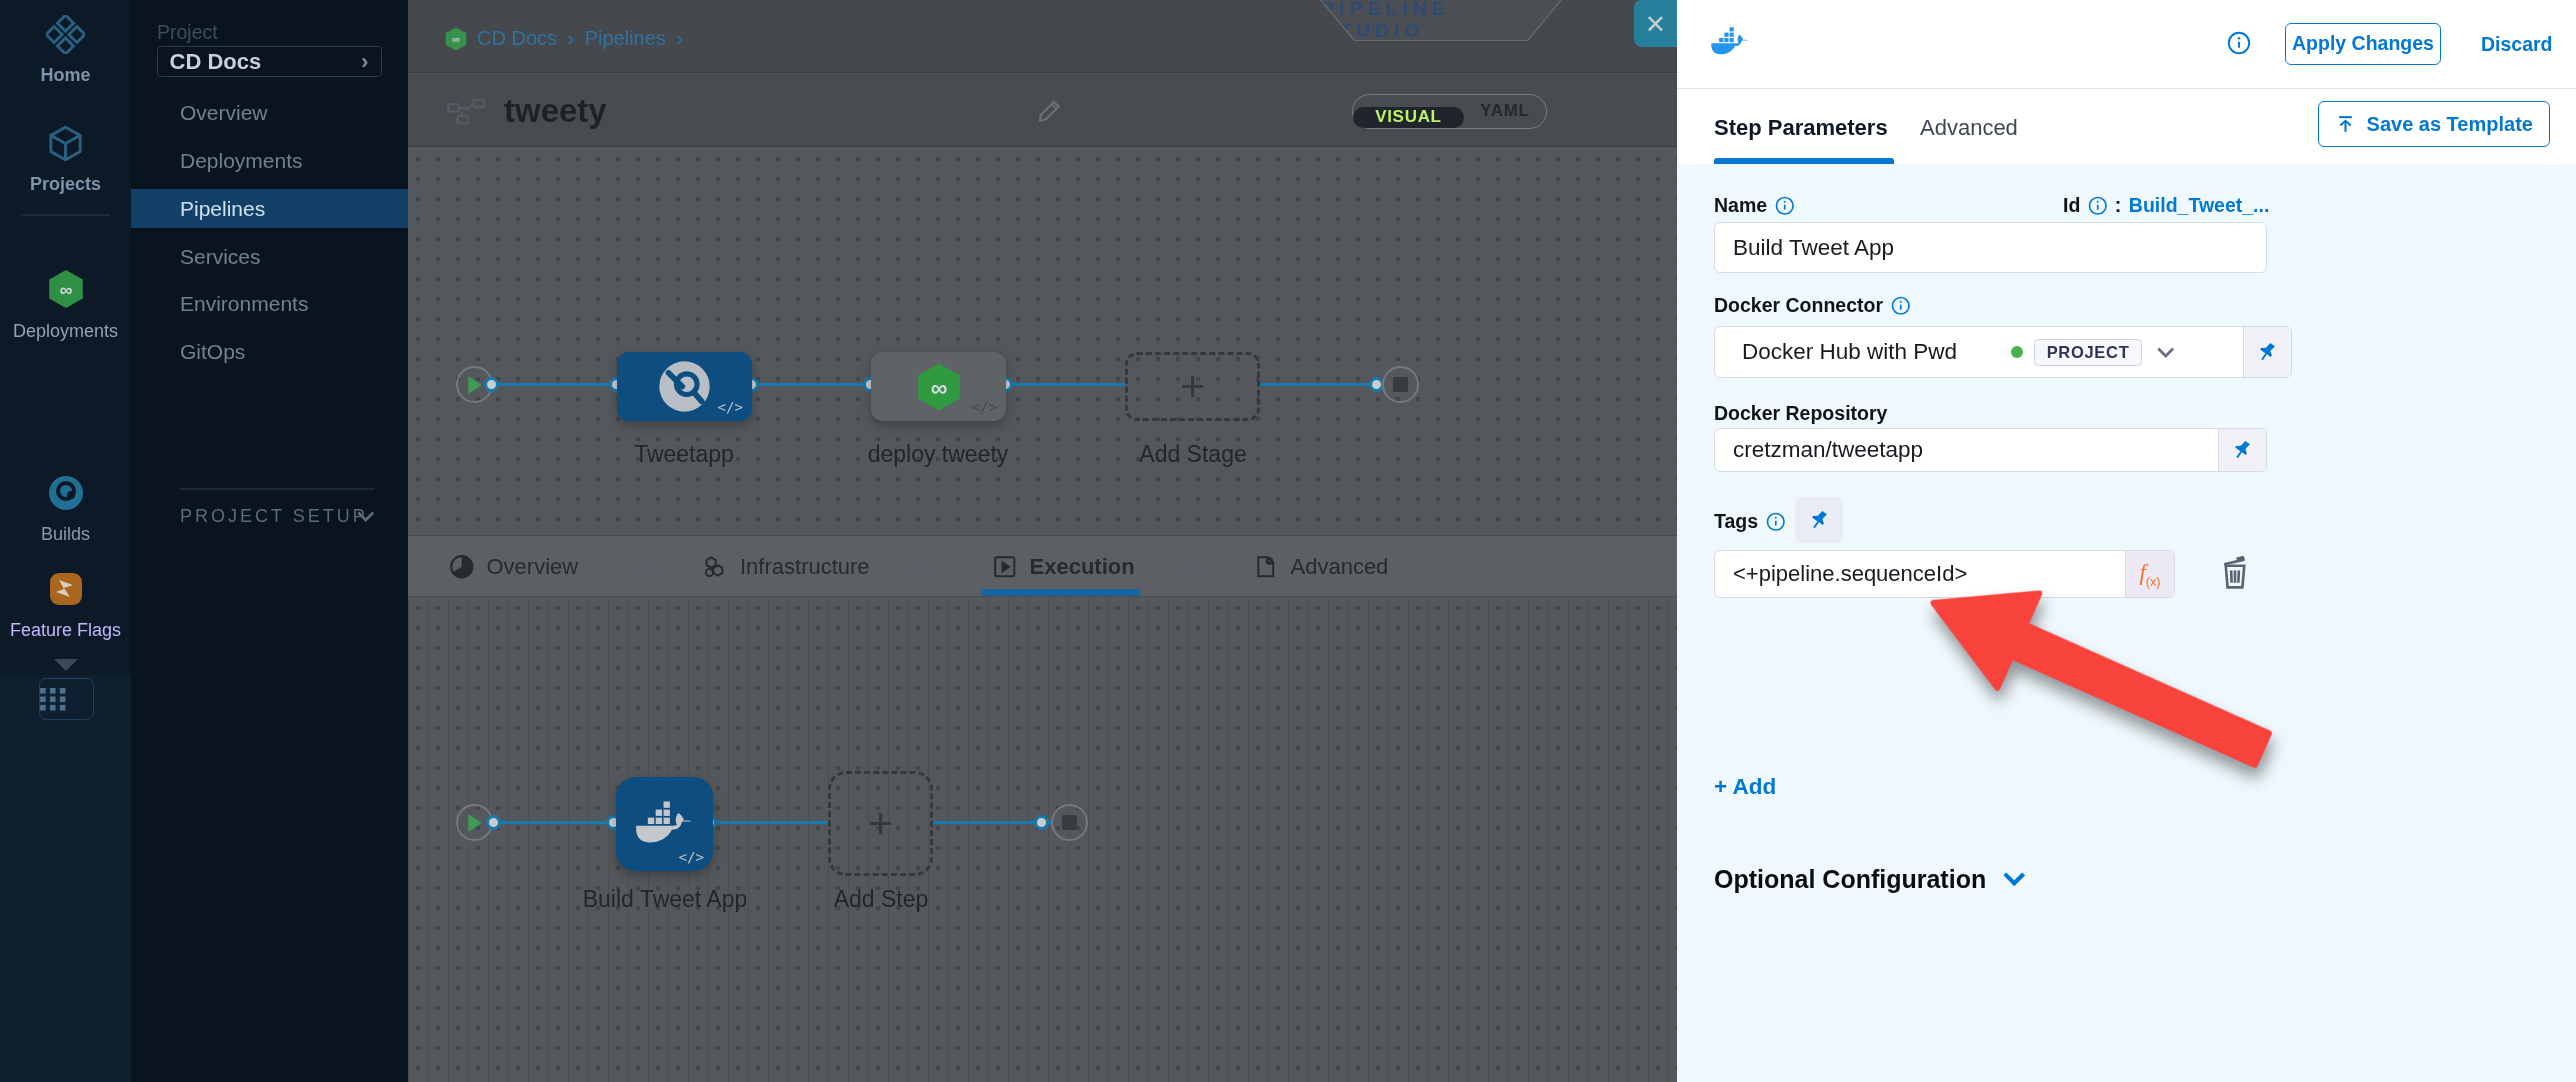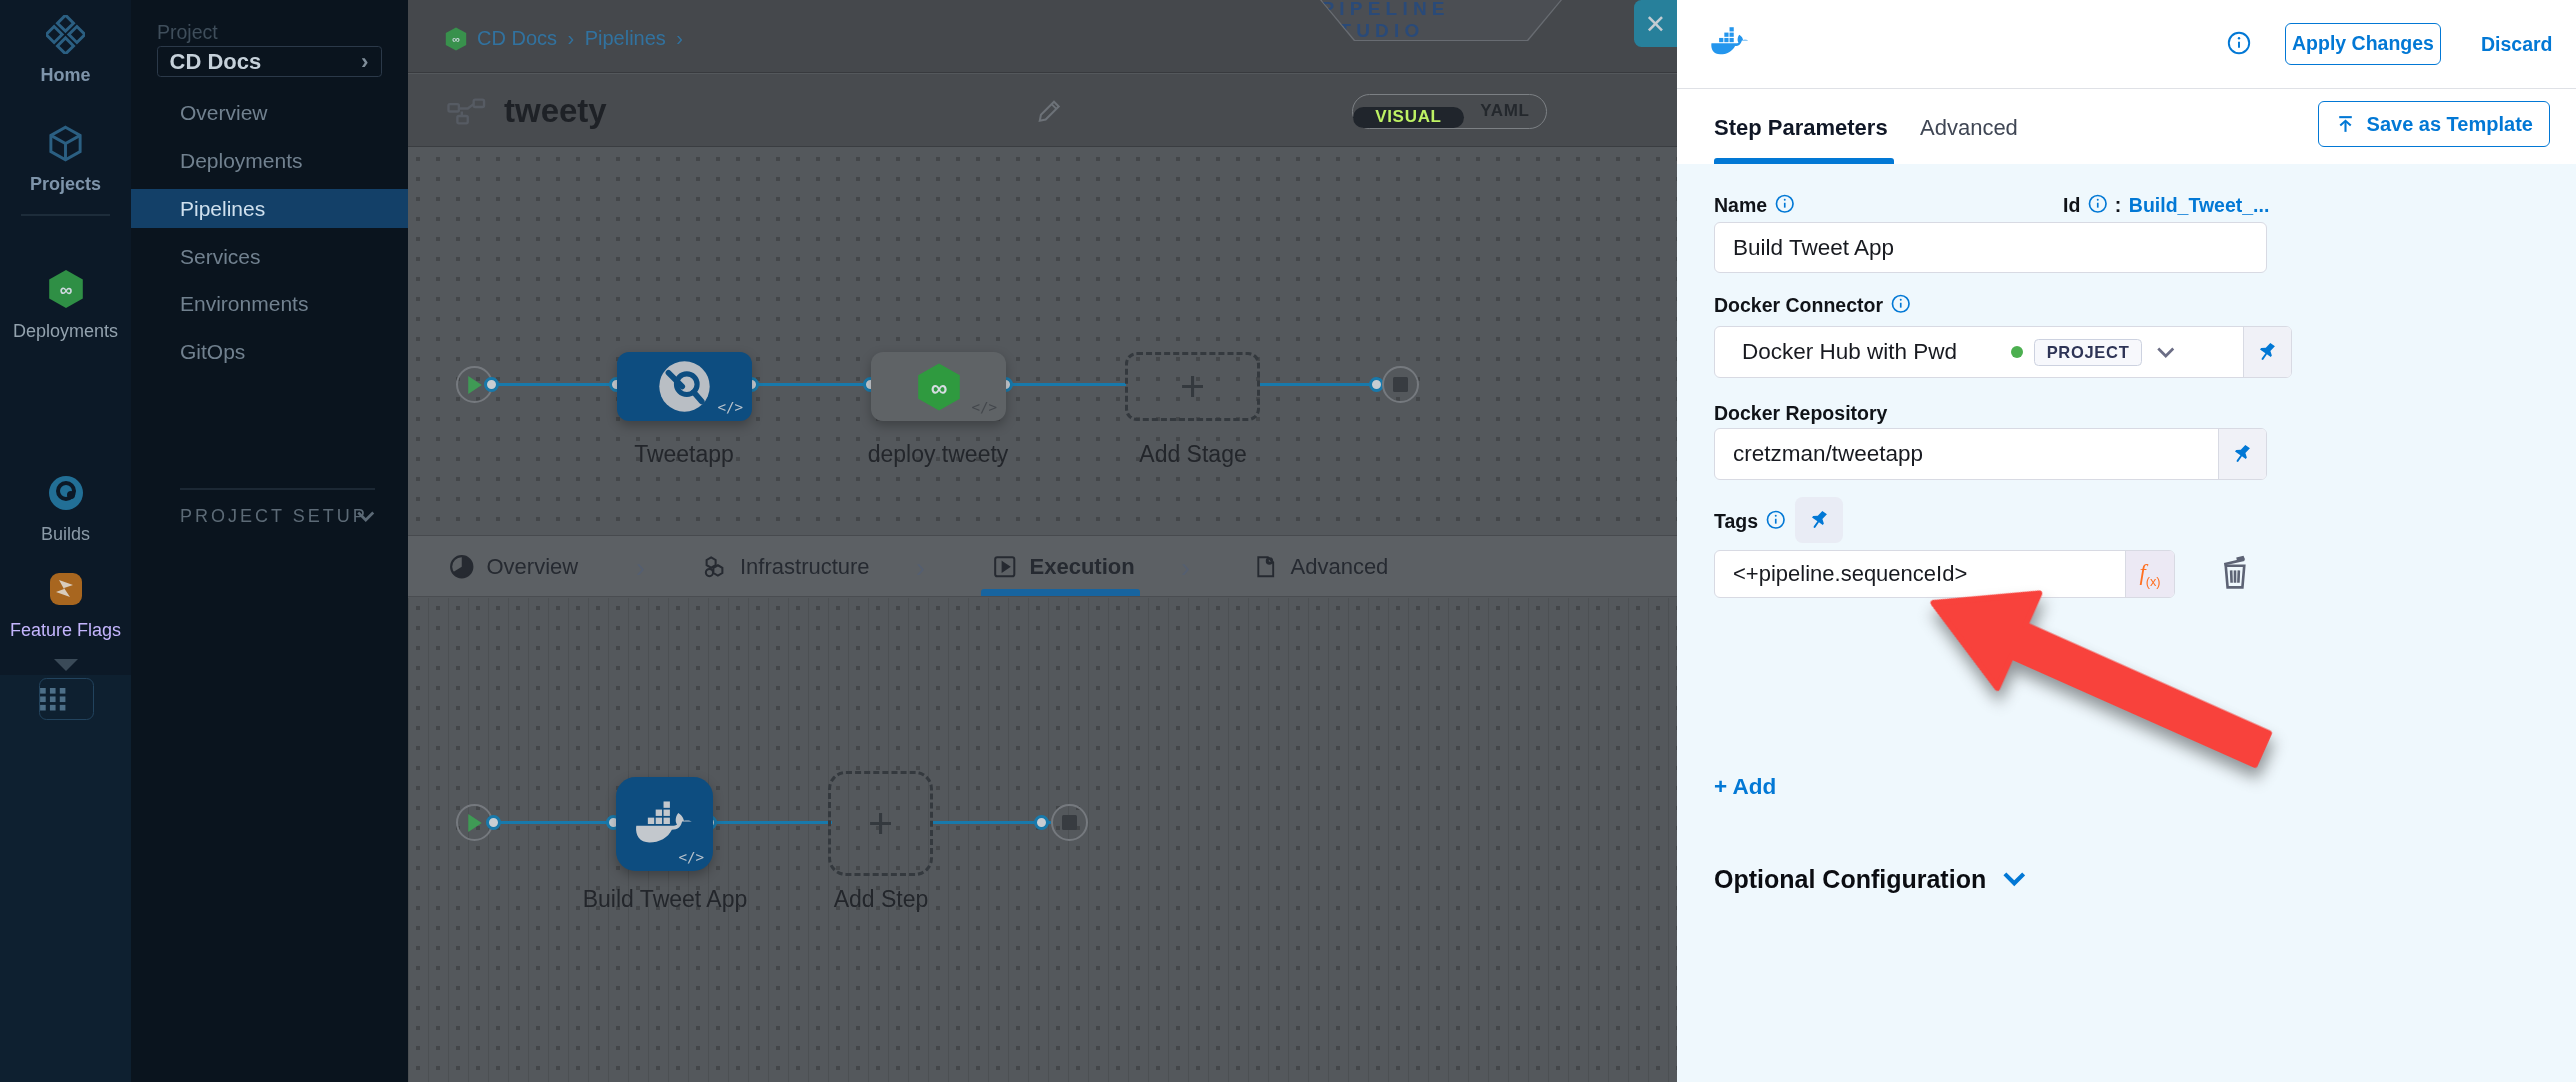--- a/index.html
+++ b/index.html
@@ -79,21 +79,21 @@
   .d-title { position:absolute; left:81px; top:27px; width:449px; font-size:28px; font-weight:700; color:#0b0d12; white-space:nowrap; }
   .btn-outline { position:absolute; border:1.9px solid #0278d5; border-radius:6px; color:#0278d5; background:#fff;
                  display:flex; align-items:center; justify-content:center; font-weight:700; }
   .d-link { position:absolute; color:#0278d5; font-weight:700; }
   .d-tabbar { position:absolute; left:0; top:88px; width:899px; height:76px; border-top:1.5px solid #dfe1e6; background:#fff; }
   .d-tab1 { position:absolute; left:37px; top:25.5px; font-size:22px; font-weight:700; color:#101726; }
   .d-tab2 { position:absolute; left:243px; top:25.5px; font-size:22px; color:#3f4654; }
   .d-uline { position:absolute; left:37px; bottom:0; width:180px; height:6px; background:#0278d5; border-radius:3px 3px 0 0; }
   .d-content { position:absolute; left:0; top:164px; width:899px; height:919px; background:#eff8fd; }
 
-  .f-label { position:absolute; font-size:19.5px; font-weight:700; color:#101318; display:flex; align-items:flex-start; gap:7.5px; }
+  .f-label { position:absolute; font-size:19.5px; font-weight:700; color:#101318; display:flex; align-items:center; gap:7.5px; }
   .f-input { position:absolute; background:#fff; border:1.5px solid #d8dae3; border-radius:6px; display:flex; align-items:center;
              font-size:22.5px; color:#181a20; padding-left:18px; }
   .suffix-zone { margin-left:auto; height:100%; display:flex; align-items:center; justify-content:center;
                  background:#f0f1f7; border-left:1.5px solid #d8dae3; border-radius:0 4.5px 4.5px 0; }
   .scope-badge { border:1.5px solid #cdd2e0; background:#f7f8fc; border-radius:4.5px; padding:3px 12px;
                  font-size:16.5px; font-weight:700; letter-spacing:0.7px; color:#2e3456; }
   .pin-btn { position:absolute; width:48px; height:46px; background:#e9ecf5; border-radius:7.5px;
              display:flex; align-items:center; justify-content:center; }
   .fx { font-size:22.5px; font-style:italic; color:#ff6f20; font-family:"Liberation Serif",serif; }
   .fx sub { font-size:12.7px; font-style:normal; font-family:"Liberation Sans",sans-serif; }
@@ -471,21 +471,21 @@
     <div class="f-label" style="left:37px;top:238px;flex-direction:column;">
       <span>Docker Repository</span>
       <span class="info-i">
         <svg width="19.5" height="19.5" viewBox="0 0 20 20" fill="none" stroke="#0278d5" stroke-width="1.7">
             <circle cx="10" cy="10" r="8.5"></circle>
             <line x1="10" y1="9" x2="10" y2="14"></line>
             <circle cx="10" cy="5.8" r="1" fill="#0278d5" stroke="none"></circle>
           </svg>
       </span>
     </div>
-    <div class="f-input" style="left:37px;top:264px;width:553px;height:52px;padding-left:0;">
+    <div class="f-input" style="left:37px;top:264px;width:553px;height:44px;padding-left:0;">
       <input style="border: none; outline: none; font-size: 22.5px; color: rgb(24, 26, 32); width: 75%; padding-left: 18px; font-family: inherit; background: transparent;" value="cretzman/tweetapp">
       <span class="suffix-zone" style="width:48px;">
         <svg width="22.5" height="22.5" viewBox="0 0 24 24" fill="#0278d5" transform="rotate(35)">
           <path d="M9 2h6l-1 7 4 3v2H13v7l-1 1-1-1v-7H4v-2l4-3z"></path>
         </svg>
       </span>
     </div>
 
     <div class="f-label" style="left:37px;top:346px;">
       <span>Tags</span>

